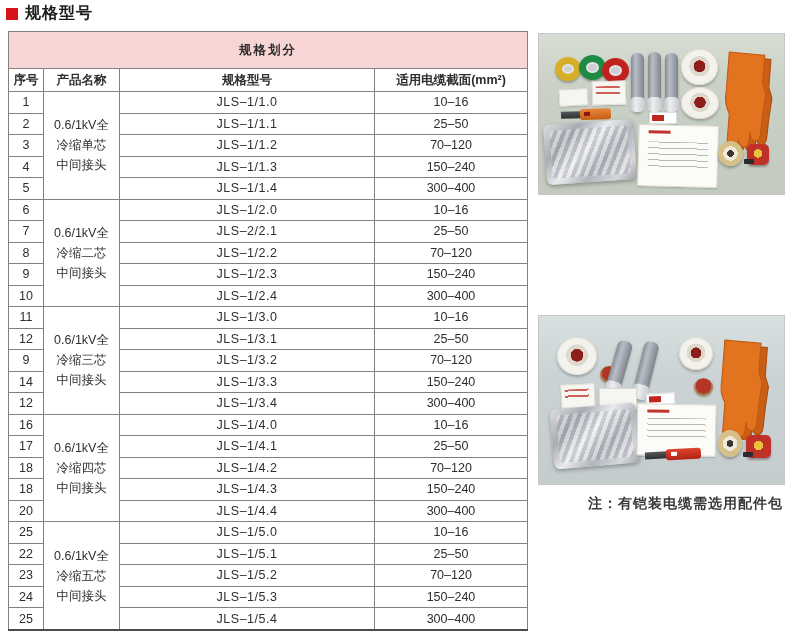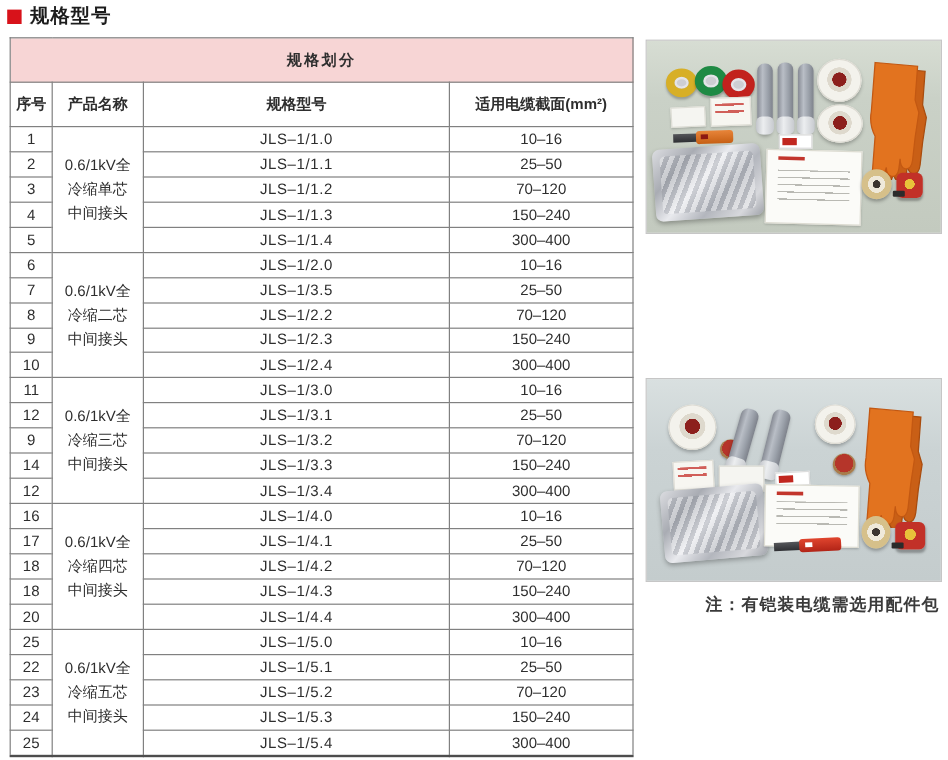--- a/index.html
+++ b/index.html
@@ -22,21 +22,21 @@
   .spec-table col.c1{width:35px;}
   .spec-table col.c2{width:76px;}
   .spec-table col.c3{width:255px;}
   .spec-table col.c4{width:153px;}
   .spec-table td,.spec-table th{
     border:1px solid #808080;text-align:center;vertical-align:middle;
     padding:0;font-size:12.5px;color:#2e2e2e;
   }
   .band-row{height:37px;}
   .band-cell{background:#f7d5d5;font-weight:bold;font-size:13px;color:#3a3a3a;letter-spacing:2px;}
-  .cols-row{height:37px;}
+  .cols-row{height:23px;}
   .spec-table th{font-weight:bold;font-size:12.5px;background:#fff;}
   .product-cell div{line-height:1.6;font-size:12.5px;}
   .model-cell{letter-spacing:.5px;}
 
   
   .photo{position:absolute;left:538px;width:245px;border:1px solid #c6c6c6;overflow:hidden;}
   .photo1{top:33px;height:160px;background:linear-gradient(180deg,#d7ddd3 0%,#cad1c7 30%,#c3cabf 100%);}
   .photo2{top:315px;height:168px;background:linear-gradient(180deg,#d9e0e0 0%,#cbd3d4 35%,#c4cccd 100%);}
   .photo *{position:absolute;}
 
@@ -141,21 +141,21 @@
         <td rowspan="5" class="product-cell">
           <div>0.6/1kV全</div>
           <div>冷缩二芯</div>
           <div>中间接头</div>
         </td>
         <td class="model-cell">JLS–1/2.0</td>
         <td>10–16</td>
       </tr>
       <tr>
         <td>7</td>
-        <td class="model-cell">JLS–1/3.5</td>
+        <td class="model-cell">JLS–2/2.1</td>
         <td>25–50</td>
       </tr>
       <tr>
         <td>8</td>
         <td class="model-cell">JLS–1/2.2</td>
         <td>70–120</td>
       </tr>
       <tr>
         <td>9</td>
         <td class="model-cell">JLS–1/2.3</td>

